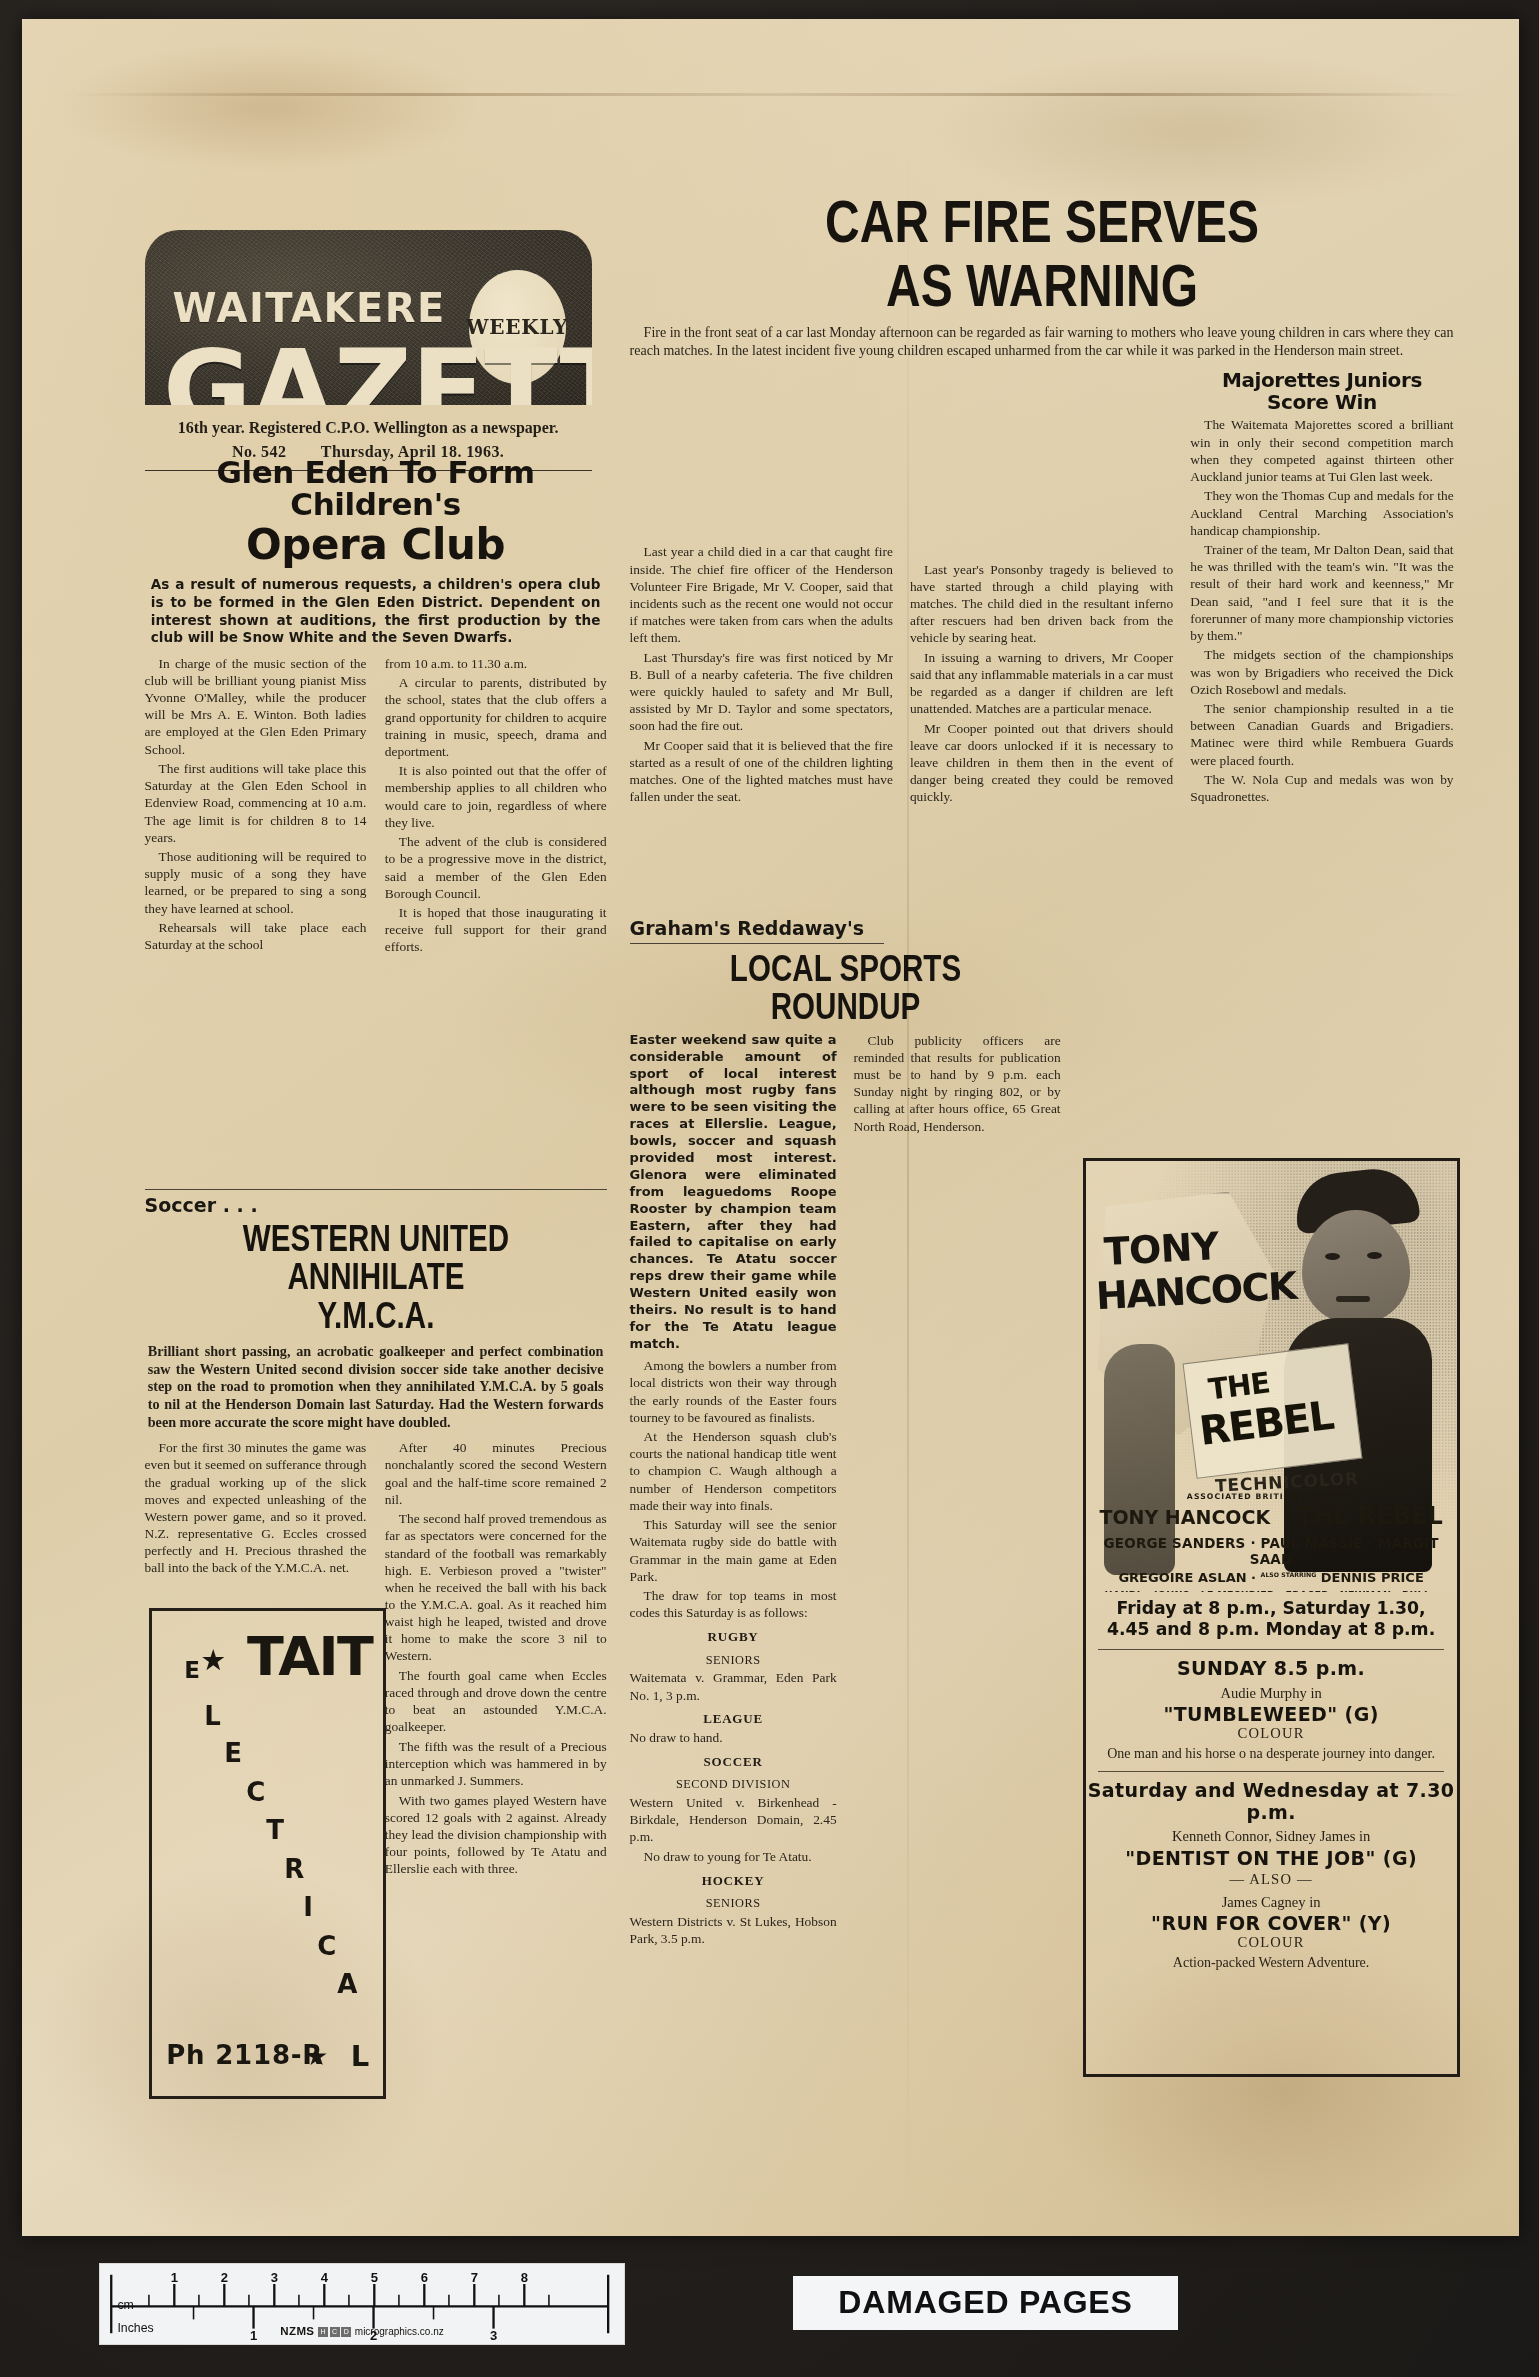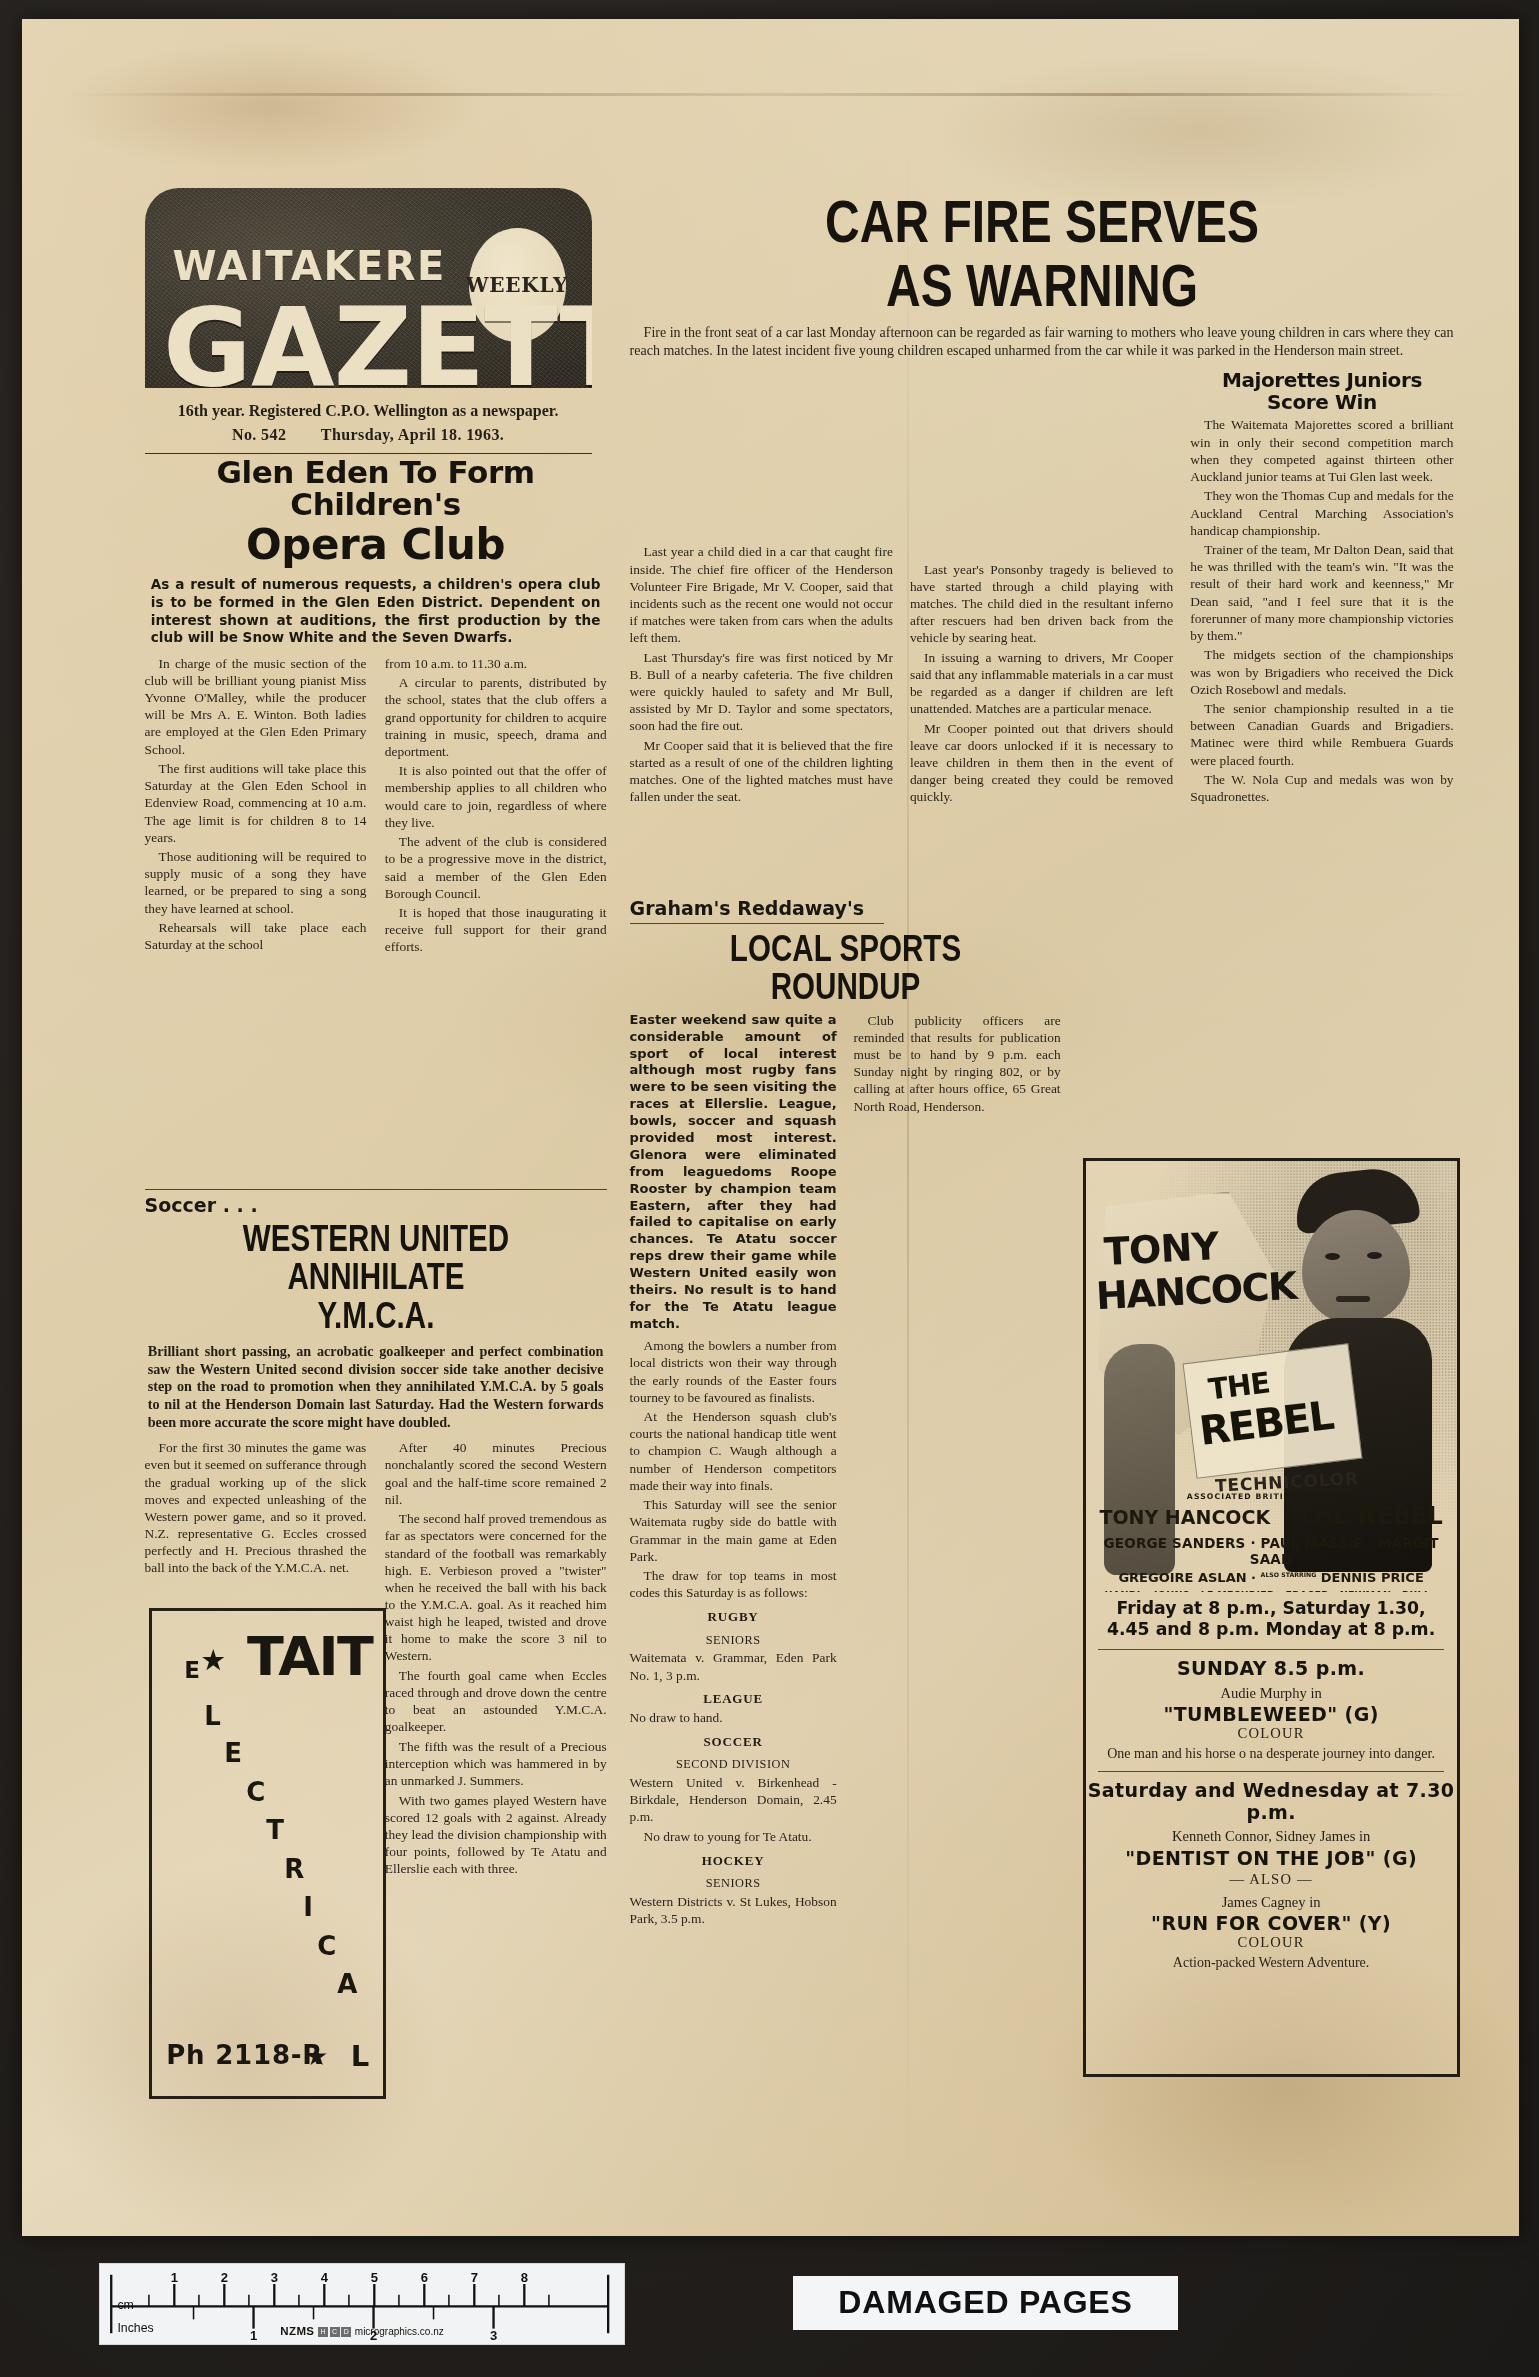--- a/index.html
+++ b/index.html
@@ -40,24 +40,25 @@
   
   #paper{position:absolute;left:123px;top:154px;width:1309px;height:1971px;color:#1d1a15;}
 
   
   .rule{background:#2b2720;height:1.5px;width:100%;}
   .rule.thin{height:0.8px;background:#4a4338;}
 
   
   #masthead-block{position:absolute;left:0px;top:15.4px;width:462px;}
   #masthead-plate{
-    position:relative;width:447px;height:200px;border-radius:34px 34px 0 0;
+    position:relative;width:447px;height:175px;border-radius:34px 34px 0 0;
     background:
       radial-gradient(ellipse at 30% 30%, #4d463a 0%, #3a352c 50%, #2a261f 100%);
     overflow:hidden;
+    margin-top:42px;
   }
   #masthead-plate:before{
     content:"";position:absolute;inset:0;opacity:.30;
     background:
       repeating-linear-gradient(37deg, rgba(235,222,195,.30) 0 0.8px, rgba(0,0,0,0) 0.8px 3.1px),
       repeating-linear-gradient(-51deg, rgba(235,222,195,.22) 0 0.8px, rgba(0,0,0,0) 0.8px 3.8px);
   }
   #mast-line1{
     position:absolute;left:28px;top:55px;
     font-family:"DejaVu Sans", sans-serif;font-weight:700;
@@ -135,21 +136,21 @@
   .three-col{display:flex;gap:17px;margin-top:10.8px;align-items:flex-end;}
   .three-col > div{flex:1;}
 
   #glen-body{display:flex;gap:18.5px;margin-top:7.7px;}
   #glen-body > div{flex:1;}
 
   #soccer-block{position:absolute;left:0px;top:1016px;width:462px;}
   #soccer-body{display:flex;gap:18.5px;margin-top:7.7px;}
   #soccer-body > div{flex:1;}
 
-  #sports-block{position:absolute;left:485px;top:724px;width:431px;}
+  #sports-block{position:absolute;left:485px;top:744px;width:431px;}
   #sports-body{display:flex;gap:17px;margin-top:6.2px;}
   #sports-body > div{flex:1;}
 
   #fixtures{margin-top:6.2px;}
 
   
   #tait-ad{
     position:absolute;left:4.6px;top:1435px;width:231px;height:485px;
     border:3.1px solid #241f18;background:rgba(236,224,196,.18);
   }

